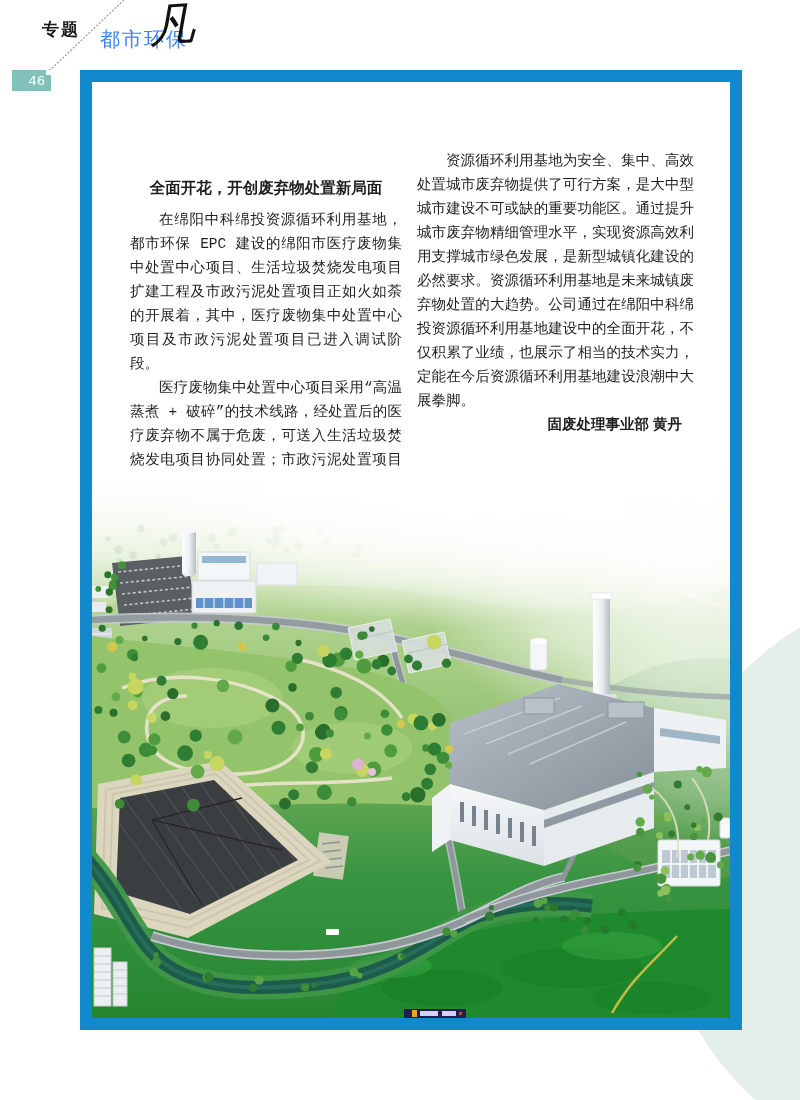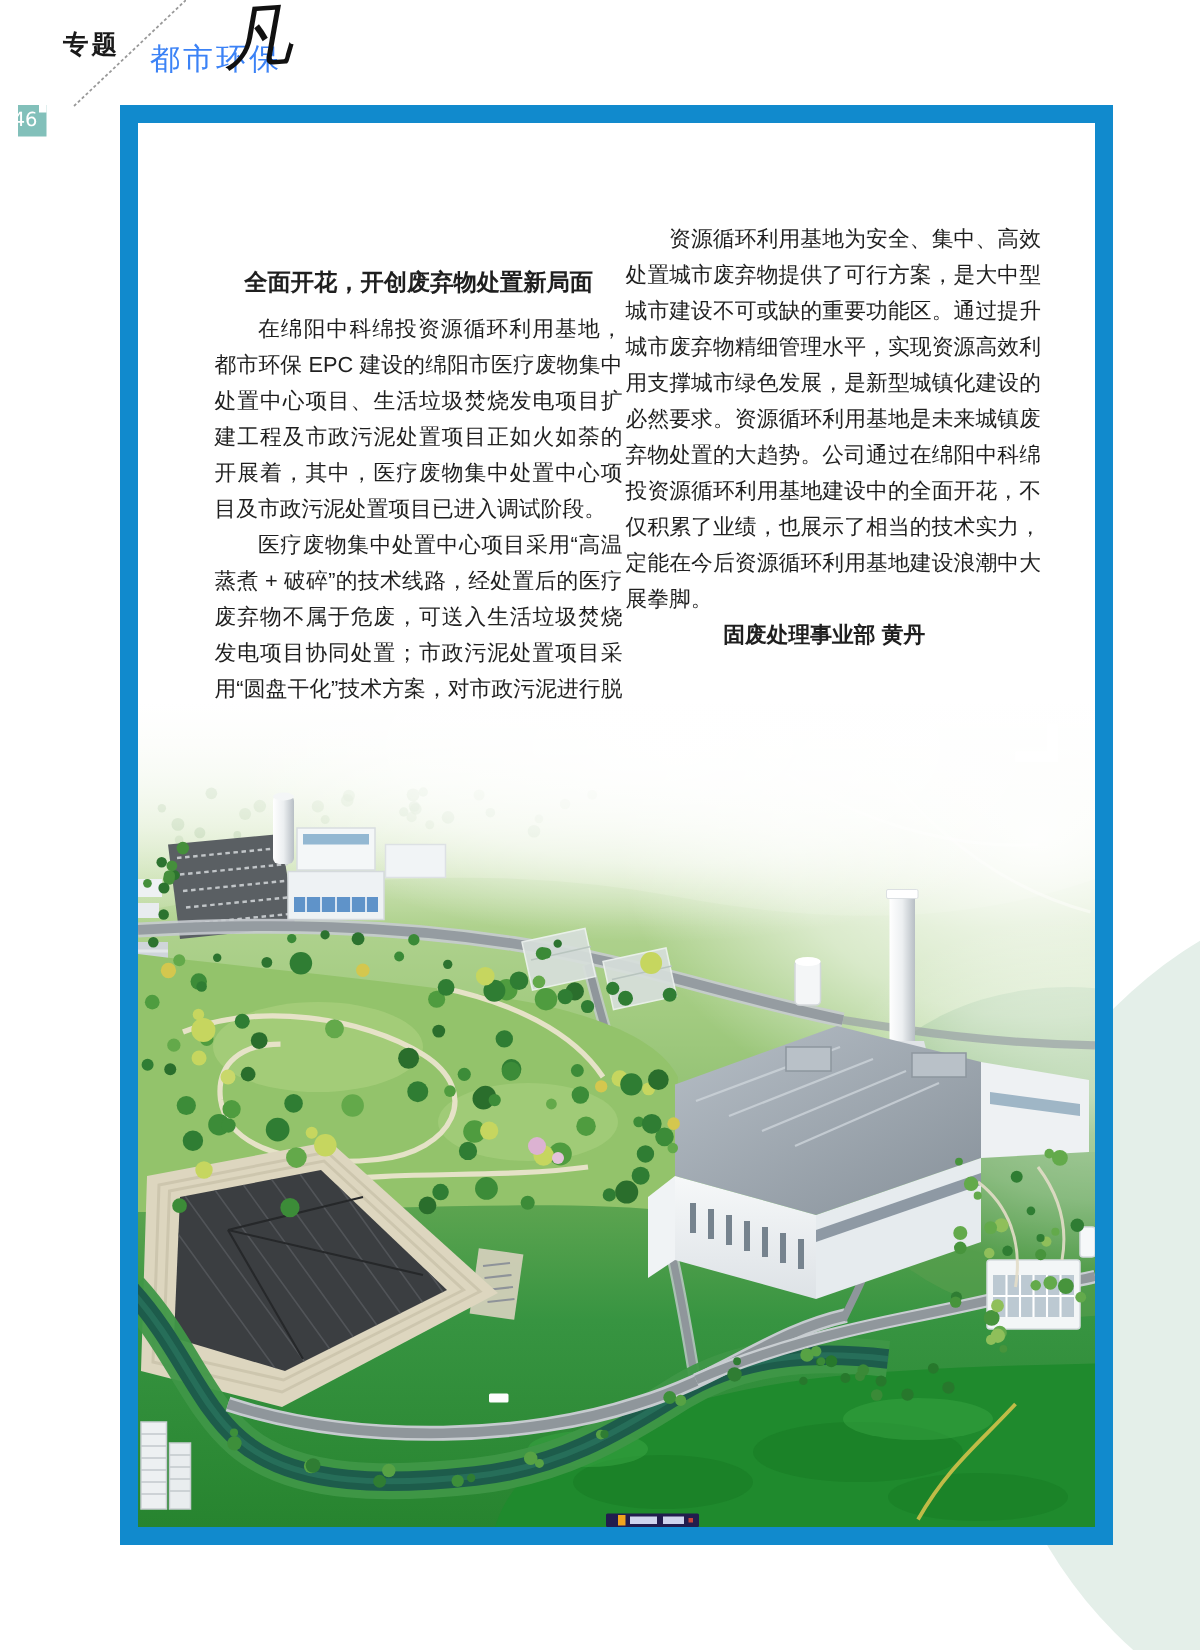--- a/index.html
+++ b/index.html
@@ -11,39 +11,39 @@
   .section-label{position:absolute;left:30px;top:18px;font-size:17px;font-weight:700;
                  letter-spacing:2px;color:#1a1a1a;z-index:5;}
   .magazine-title{position:absolute;left:88px;top:26px;font-size:20px;color:#3b82f6;
                   letter-spacing:2px;z-index:5;}
   .logo-glyph{position:absolute;left:136px;top:2px;font-size:46px;line-height:1;
               font-family:"DejaVu Serif", serif;font-style:italic;color:#111;
               transform:rotate(-4deg);z-index:5;}
   .diag{position:absolute;left:36px;top:0;width:76px;height:72px;z-index:4;}
 
   
-  .page-tab{position:absolute;left:0;top:70px;width:19px;height:21px;background:#82c0ba;z-index:5;}
+  .page-tab{position:absolute;left:0;top:70px;width:39px;height:21px;background:#82c0ba;z-index:5;}
   .page-tab .num{position:absolute;right:6px;top:0;line-height:21px;font-size:13px;color:#fff;
                  font-family:"DejaVu Sans", sans-serif;}
   .tab-notch{position:absolute;right:0;top:0;width:5px;height:5px;background:#fff;}
 
   
   .accent-circle{position:absolute;left:645px;top:585px;width:590px;height:590px;
                  border-radius:50%;background:#e4efe9;z-index:1;}
 
   
   .frame{position:absolute;left:68px;top:70px;width:662px;height:960px;box-sizing:border-box;
          border:12px solid #118acd;background:#fff;z-index:2;}
   .col{position:absolute;font-size:14.5px;line-height:24px;text-align:justify;}
   .col p{margin:0;}
   .col p.indent{text-indent:2em;}
-  .col-left{left:51px;top:94px;width:272px;}
+  .col-left{left:38px;top:94px;width:272px;font-family:Liberation Mono, monospace;}
   .col-right{left:325px;top:66px;width:277px;}
   .article-title{margin:0 0 6px 0;font-size:15.5px;font-weight:700;text-align:center;line-height:26px;}
-  .byline{font-weight:700;text-align:center;padding-right:12px;margin-top:6px;}
+  .byline{font-weight:700;text-align:right;padding-right:12px;margin-top:6px;}
 
   
   .illustration{position:absolute;left:0;top:386px;width:638px;height:550px;overflow:hidden;}
   .illustration svg{display:block;}
 </style>
 </head>
 <body>
 
 <div class="page">
 

